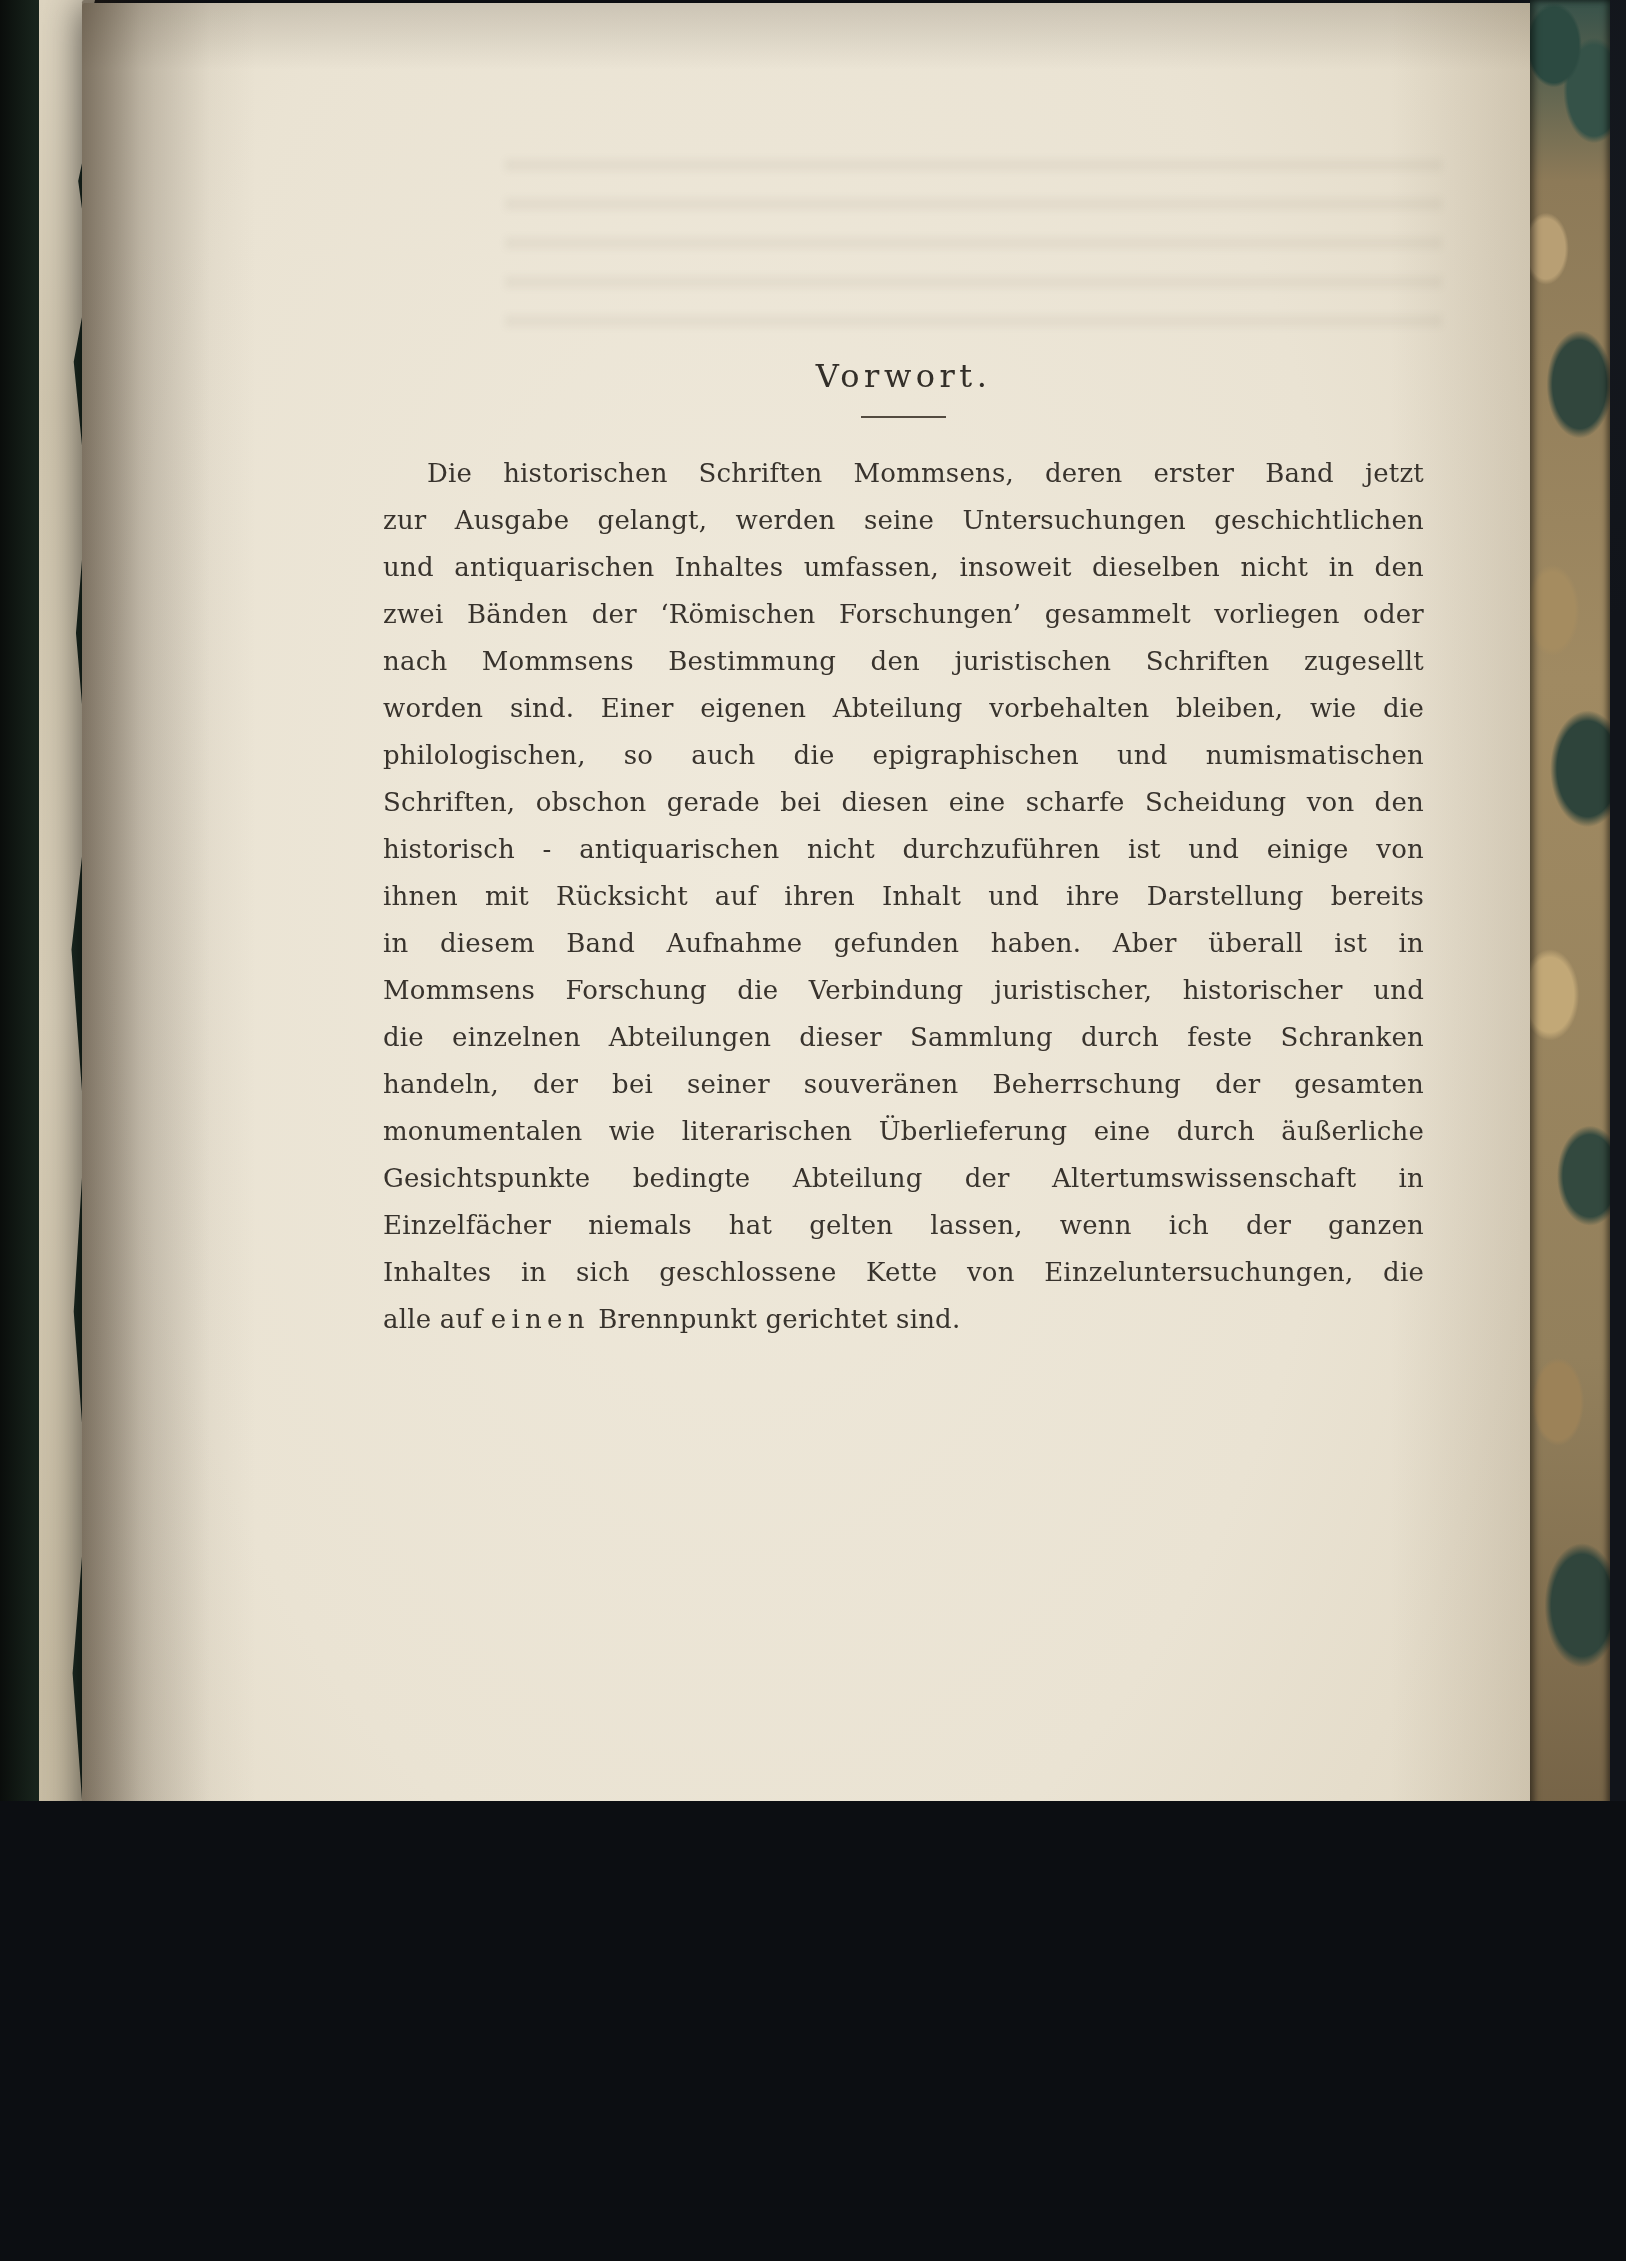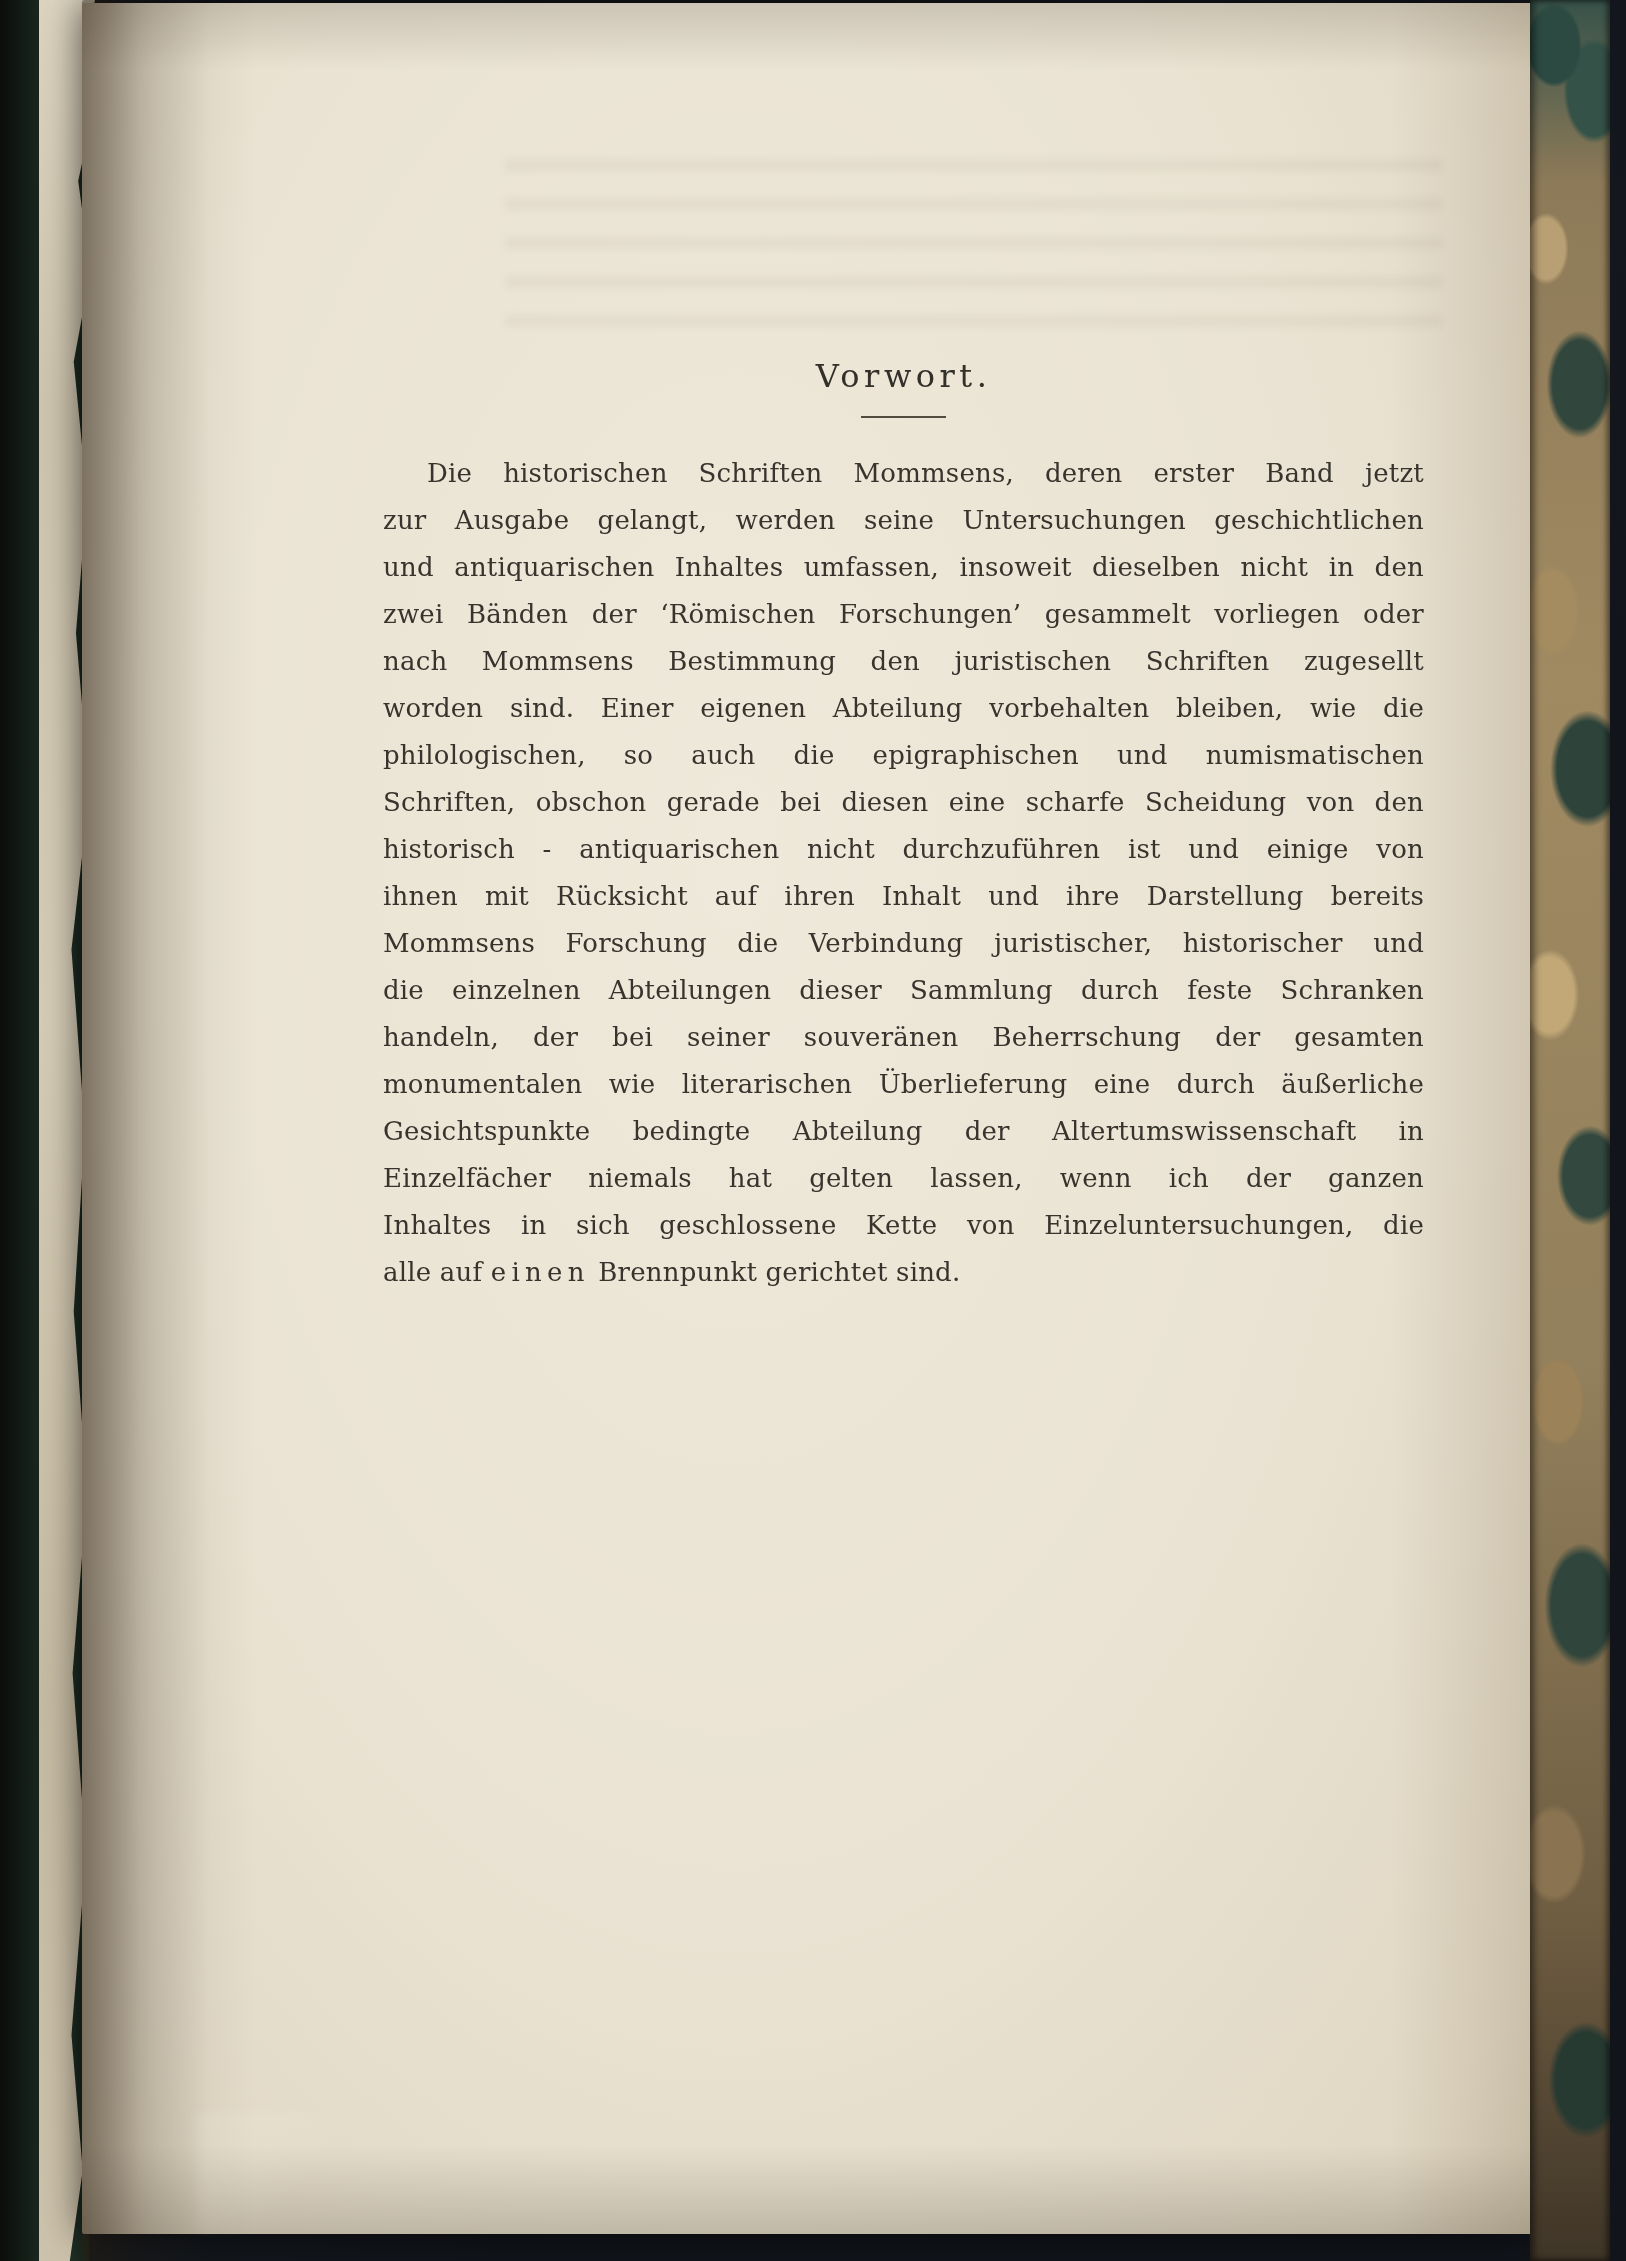--- a/index.html
+++ b/index.html
@@ -1,19 +1,19 @@
 <!DOCTYPE html>
 <html style="font-size:12px"><head>
 <meta charset="utf-8">
 <style>
   html,body { margin:0; padding:0; background:#0c0e12; }
 
   .scene {
     position:relative;
-    width:1626px; height:2261px;
+    width:1626px; height:1801px;
     overflow:hidden;
     background:
       radial-gradient(907px 680px at 85% 10%, rgba(60,70,80,0.10), transparent 70%),
       radial-gradient(680px 680px at 5% 90%, rgba(40,50,45,0.15), transparent 70%),
       #11141a;
     font-family:"DejaVu Serif", serif;
   }
 
   
   .cover-left {
@@ -137,20 +137,21 @@
         <div class="line first">Die historischen Schriften Mommsens, deren erster Band jetzt</div>
         <div class="line">zur Ausgabe gelangt, werden seine Untersuchungen geschichtlichen</div>
         <div class="line">und antiquarischen Inhaltes umfassen, insoweit dieselben nicht in den</div>
         <div class="line">zwei Bänden der ‘Römischen Forschungen’ gesammelt vorliegen oder</div>
         <div class="line">nach Mommsens Bestimmung den juristischen Schriften zugesellt</div>
         <div class="line">worden sind. Einer eigenen Abteilung vorbehalten bleiben, wie die</div>
         <div class="line">philologischen, so auch die epigraphischen und numismatischen</div>
         <div class="line">Schriften, obschon gerade bei diesen eine scharfe Scheidung von den</div>
         <div class="line">historisch - antiquarischen nicht durchzuführen ist und einige von</div>
         <div class="line">ihnen mit Rücksicht auf ihren Inhalt und ihre Darstellung bereits</div>
+        <div class="line">in diesem Band Aufnahme gefunden haben. Aber überall ist in</div>
         <div class="line">Mommsens Forschung die Verbindung juristischer, historischer und</div>
         <div class="line">die einzelnen Abteilungen dieser Sammlung durch feste Schranken</div>
         <div class="line">handeln, der bei seiner souveränen Beherrschung der gesamten</div>
         <div class="line">monumentalen wie literarischen Überlieferung eine durch äußerliche</div>
         <div class="line">Gesichtspunkte bedingte Abteilung der Altertumswissenschaft in</div>
         <div class="line">Einzelfächer niemals hat gelten lassen, wenn ich der ganzen</div>
         <div class="line">Inhaltes in sich geschlossene Kette von Einzeluntersuchungen, die</div>
         <div class="line last">
           <span>alle auf </span><span class="emph">einen</span><span> Brennpunkt gerichtet sind.</span>
         </div>

